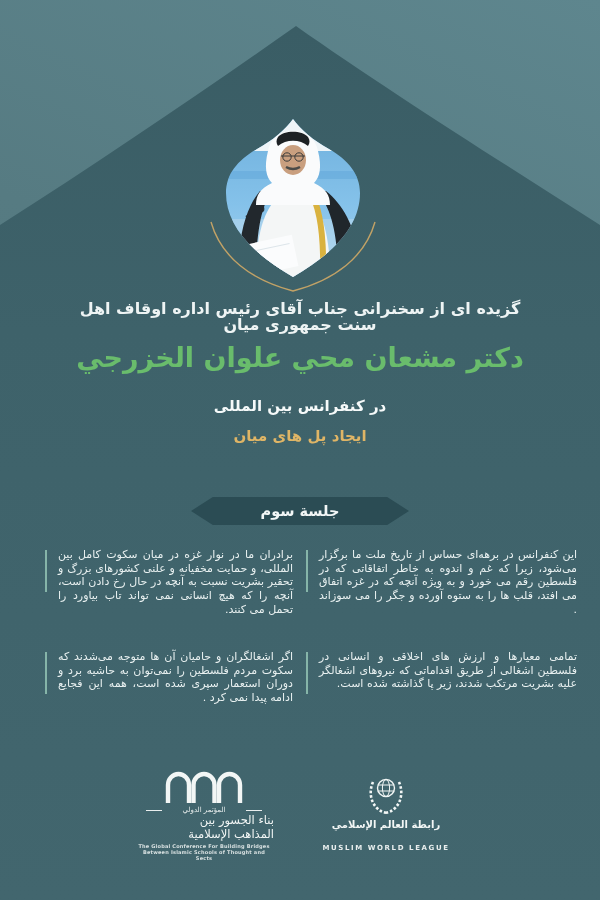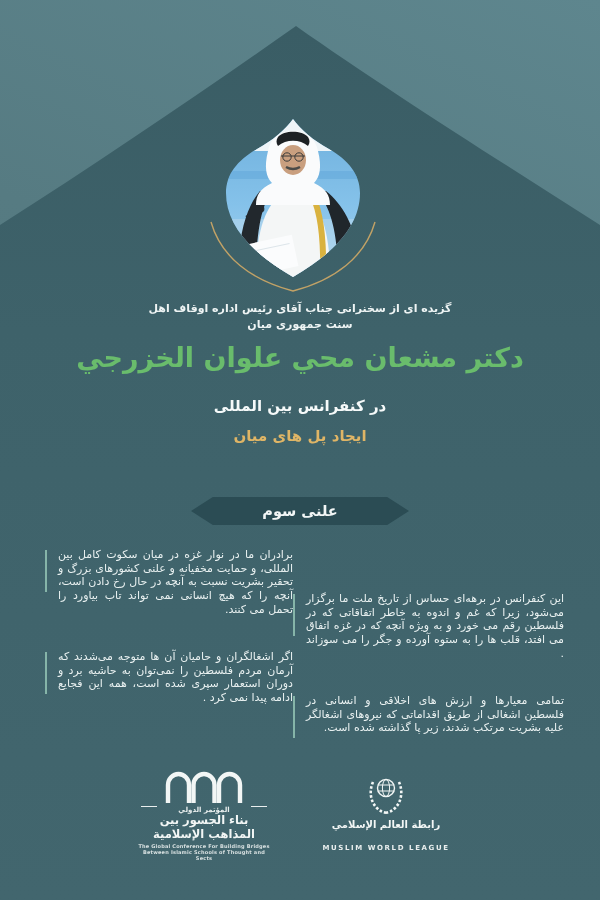--- a/index.html
+++ b/index.html
@@ -4,53 +4,53 @@
 <style>
   html,body{margin:0;padding:0;background:#222;}
   .poster{
     position:relative;width:600px;height:900px;overflow:hidden;
     font-family:"DejaVu Sans",sans-serif;
     background:linear-gradient(205deg,#5e868e 0%,#567b82 40%,#527479 100%);
   }
   .layer{position:absolute;inset:0;width:600px;height:900px;}
   
   .centered{position:absolute;left:0;width:600px;text-align:center;}
-  .intro{top:301px;font-size:11px;line-height:16px;font-weight:600;color:#eef4f4;letter-spacing:.1px;}
+  .intro{top:301px;font-size:16px;line-height:16px;font-weight:600;color:#eef4f4;letter-spacing:.1px;}
   .speaker-name{top:341px;font-size:27px;line-height:34px;font-weight:700;color:#69bc6c;}
   .conf-pre{top:397px;font-size:15px;line-height:19px;font-weight:700;color:#f6fafa;text-align:center;}
   .conf-title{top:424px;font-size:15px;line-height:24px;font-weight:700;color:#dfb566;}
   .badge{
     position:absolute;top:497px;left:50%;transform:translateX(-50%);
     width:218px;height:28px;background:#2b4c54;
     clip-path:polygon(0% 50%,10% 0%,90% 0%,100% 50%,90% 100%,10% 100%);
     display:flex;align-items:center;justify-content:center;
   }
   .badge span{font-size:14.5px;font-weight:700;color:#f2f6f6;}
   
-  .quotes{position:absolute;top:546px;left:45px;width:532px;display:flex;}
+  .quotes{position:absolute;top:546px;left:45px;width:532px;display:flex;justify-content:space-between;}
   .col{display:flex;flex-direction:column;}
   .col-left{width:248px;}
-  .col-right{width:271px;margin-top:44px;}
+  .col-right{width:271px;}
   .quote{
     position:relative;margin:0 0 17px;padding:2px 0 0 13px;
     direction:rtl;text-align:justify;text-align-last:right;
     font-size:11px;line-height:13.7px;color:#e9f1f1;
   }
   .quote.first{min-height:83px;}
   .quote::before{
     content:"";position:absolute;left:0;top:4px;width:2px;height:42px;
     background:#93c3b4;opacity:.85;
   }
   
   .logos{position:absolute;top:770px;left:0;width:600px;display:flex;justify-content:center;align-items:flex-start;gap:32px;color:#f2f6f5;}
   .conf-logo{width:140px;text-align:center;}
   .arches{display:block;margin:0 auto 3px;}
-  .conf-small{display:flex;align-items:flex-start;justify-content:center;gap:21px;font-size:7px;font-weight:700;opacity:.95;}
+  .conf-small{display:flex;align-items:center;justify-content:center;gap:21px;font-size:7px;font-weight:400;opacity:.95;}
   .conf-small i{display:block;width:16px;height:1px;background:#f2f6f5;}
-  .conf-line{font-size:11.5px;line-height:13.5px;font-weight:700;}
+  .conf-line{font-size:11.5px;line-height:13.5px;font-weight:400;text-align:right;}
   .conf-en{margin-top:2px;font-size:5px;line-height:6px;font-weight:600;opacity:.85;letter-spacing:.2px;}
   .mwl-logo{width:160px;text-align:center;padding-top:4px;}
   .mwl-emblem{display:block;margin:0 auto 2px;}
   .mwl-ar{font-size:10px;line-height:18px;font-weight:700;}
   .mwl-en{margin-top:10px;font-size:7px;font-weight:700;letter-spacing:1.6px;opacity:.95;}
   .rtl{direction:rtl;}
 </style>
 </head>
 <body>
 
@@ -111,27 +111,27 @@
 
   <div class="centered speaker-name rtl">دکتر مشعان محي علوان الخزرجي</div>
 
   <div class="centered conf-pre rtl">در کنفرانس بین المللی</div>
 
   <div class="centered conf-title rtl">
     <div>ایجاد پل های میان</div>
   </div>
 
   <div class="badge">
-    <span>علنی سوم</span>
+    <span>جلسة سوم</span>
   </div>
 
   <div class="quotes">
     <div class="col col-left">
       <p class="quote first">برادران ما در نوار غزه در میان سکوت کامل بین المللی، و حمایت مخفیانه و علنی کشورهای بزرگ و تحقیر بشریت نسبت به آنچه در حال رخ دادن است، آنچه را که هیچ انسانی نمی تواند تاب بیاورد را تحمل می کنند.</p>
-      <p class="quote">اگر اشغالگران و حامیان آن ها متوجه می‌شدند که آرمان مردم فلسطین را نمی‌توان به حاشیه برد و دوران استعمار سپری شده است، همه این فجایع ادامه پیدا نمی کرد .</p>
+      <p class="quote">اگر اشغالگران و حامیان آن ها متوجه می‌شدند که سکوت مردم فلسطین را نمی‌توان به حاشیه برد و دوران استعمار سپری شده است، همه این فجایع ادامه پیدا نمی کرد .</p>
     </div>
     <div class="col col-right">
       <p class="quote first">این کنفرانس در برهه‌ای حساس از تاریخ ملت ما برگزار می‌شود، زیرا که غم و اندوه به خاطر اتفاقاتی که در فلسطین رقم می خورد و به ویژه آنچه که در غزه اتفاق می افتد، قلب ها را به ستوه آورده و جگر را می سوزاند .</p>
       <p class="quote">تمامی معیارها و ارزش های اخلاقی و انسانی در فلسطین اشغالی از طریق اقداماتی که نیروهای اشغالگر علیه بشریت مرتکب شدند، زیر پا گذاشته شده است.</p>
     </div>
   </div>
 
   <div class="logos">
 
     <div class="conf-logo">

